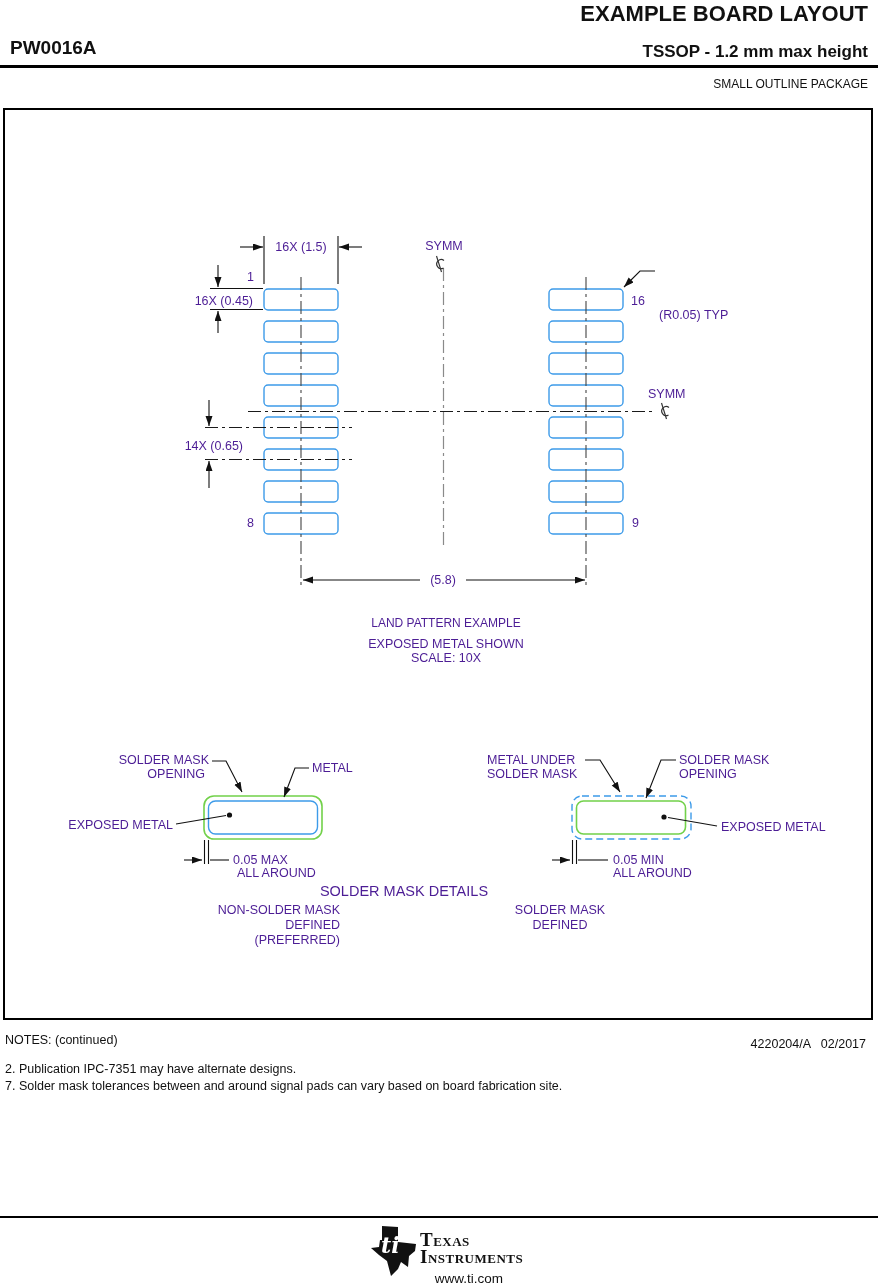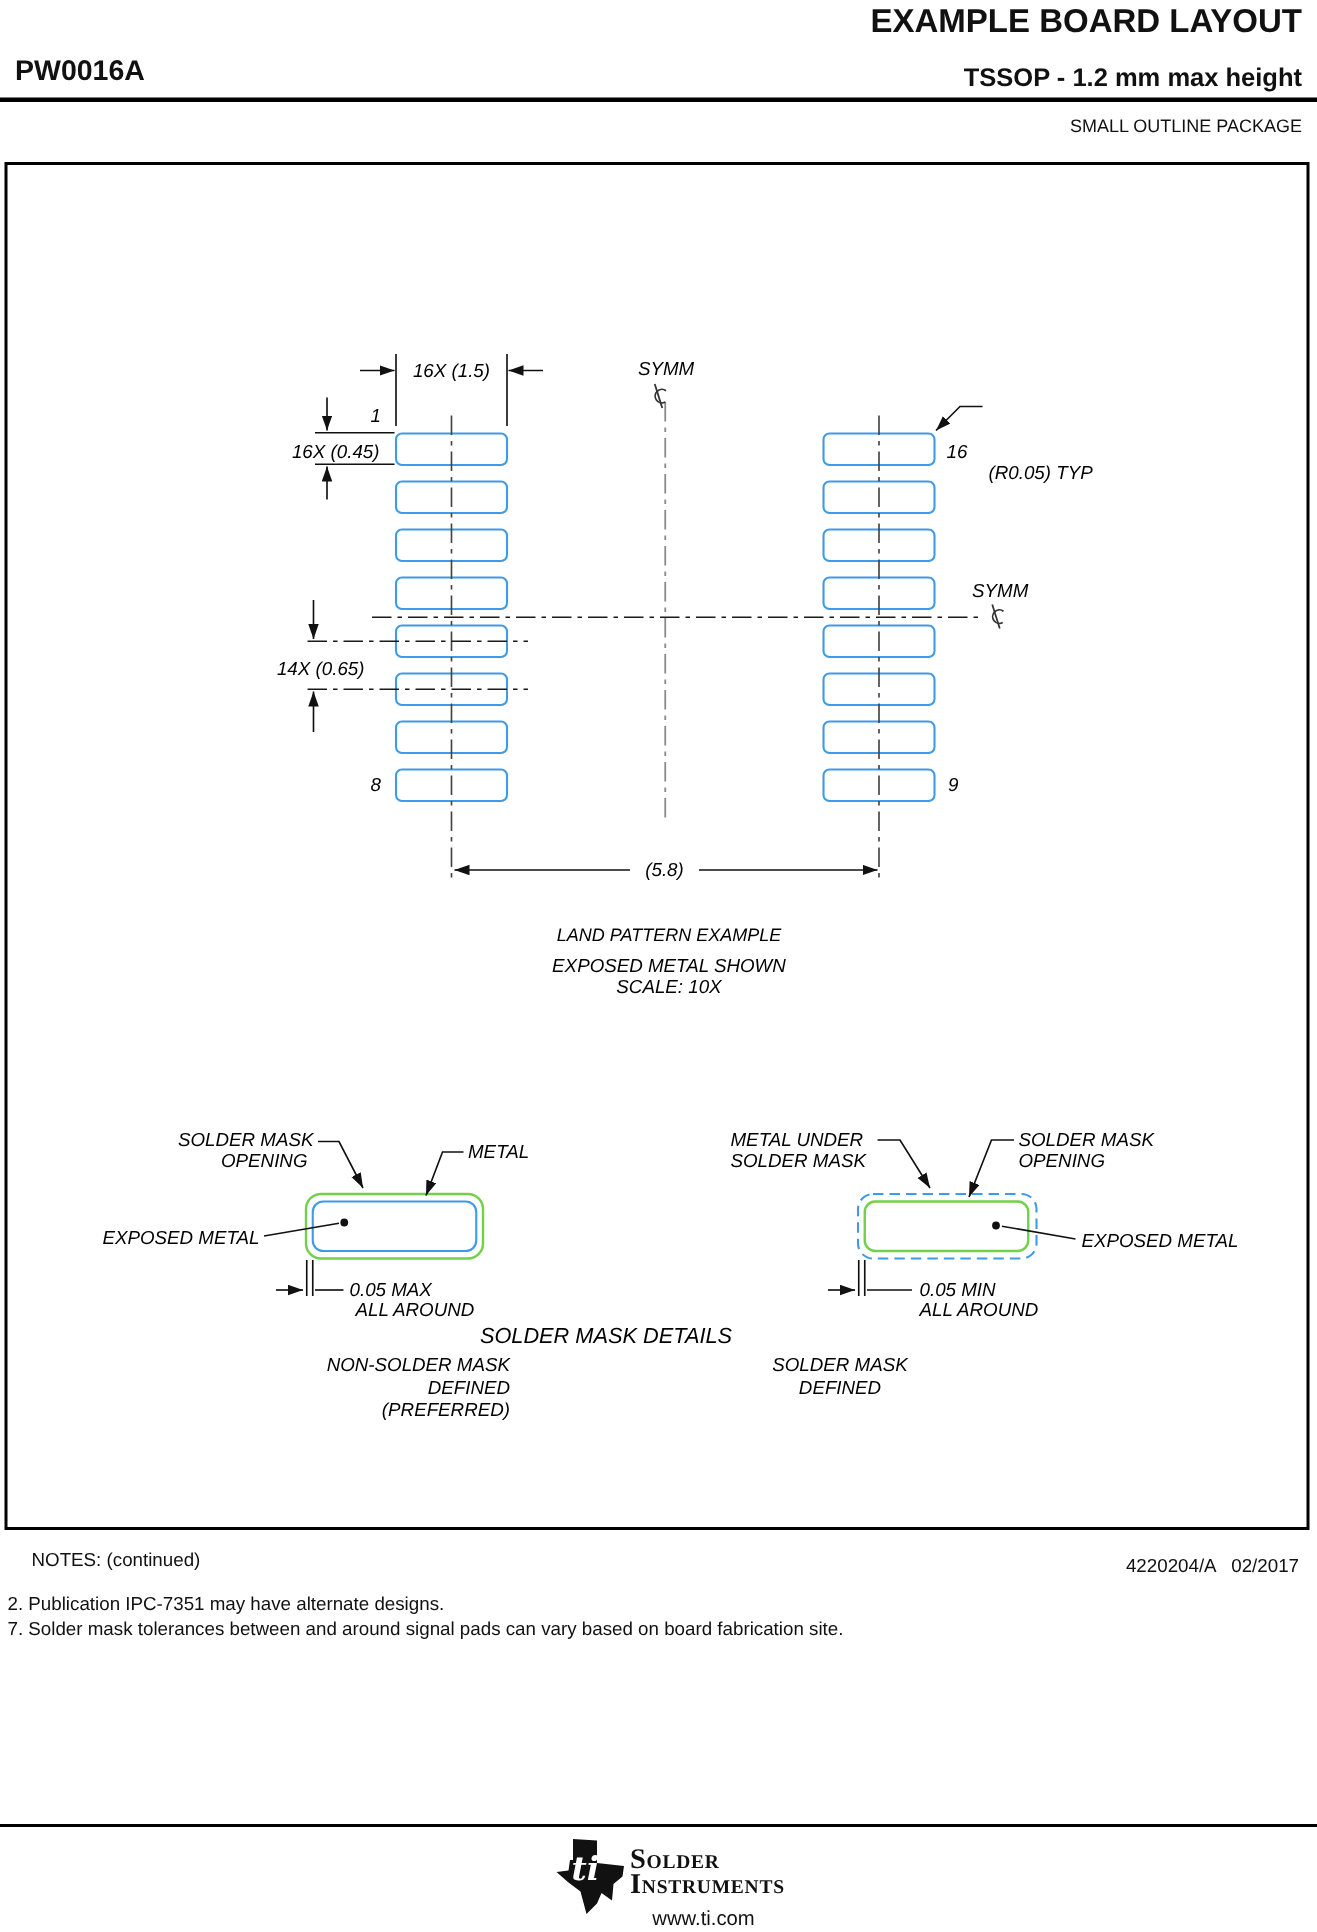--- a/index.html
+++ b/index.html
@@ -1,27 +1,27 @@
 <!DOCTYPE html>
 <html><head>
 <meta charset="utf-8">
 <style>
   html,body{margin:0;padding:0;background:#fff;}
   body{width:878px;height:1288px;position:relative;font-family:"Liberation Sans",sans-serif;color:#111;}
-  .lbl{position:absolute;font-size:12.5px;line-height:14px;color:#000000;white-space:nowrap;font-style:italic;}
+  .lbl{position:absolute;font-size:12.5px;line-height:14px;color:#4c1d95;white-space:nowrap;}
   .lbl.center{text-align:center;white-space:normal;}
   .lbl.right{text-align:right;}
   .hdr-title{position:absolute;top:1px;right:10px;font-size:22px;font-weight:bold;}
   .hdr-code{position:absolute;top:37px;left:10px;font-size:19px;font-weight:bold;}
   .hdr-desc{position:absolute;top:42px;right:10px;font-size:17px;font-weight:bold;}
   .hdr-rule{position:absolute;top:65px;left:0;width:878px;height:3px;background:#000;}
   .hdr-family{position:absolute;top:77px;right:10px;font-size:12px;}
   .sheet-border{position:absolute;left:3px;top:108px;width:866px;height:908px;border:2px solid #000;}
   .docnum{position:absolute;top:1001px;right:12px;font-size:12.5px;white-space:pre;margin-top:36px;}
-  .notes{position:absolute;left:21px;top:1033px;font-size:12.5px;line-height:15px;}
+  .notes{position:absolute;left:5px;top:1033px;font-size:12.5px;line-height:15px;}
   .note-item{position:absolute;left:5px;font-size:12.5px;}
   .ftr-rule{position:absolute;top:1216px;left:0;width:878px;height:2px;background:#000;}
   .brand{position:absolute;left:420px;font-family:"Liberation Serif",serif;font-weight:bold;font-variant:small-caps;font-size:19px;line-height:17px;letter-spacing:0.5px;}
   .brand-url{position:absolute;left:404px;top:1271px;width:130px;text-align:center;font-size:13.5px;}
   .title-main{font-size:12px;}
   svg{position:absolute;left:0;top:0;}
 </style>
 </head>
 <body>
 
@@ -178,15 +178,15 @@
 </div>
 
 <div class="lbl center" style="left:304px;top:884px;width:200px;font-size:14.5px;">SOLDER MASK DETAILS</div>
 
 <div class="docnum">4220204/A   02/2017</div>
 <div class="notes">NOTES: (continued)</div>
 <div class="note-item" style="top:1062px;">2. Publication IPC-7351 may have alternate designs.</div>
 <div class="note-item" style="top:1079px;">7. Solder mask tolerances between and around signal pads can vary based on board fabrication site.</div>
 
 <div class="ftr-rule"></div>
-<div class="brand" style="top:1231px;">Solder</div>
+<div class="brand" style="top:1231px;">Texas</div>
 <div class="brand" style="top:1248px;">Instruments</div>
 <div class="brand-url">www.ti.com</div>
 
 </body></html>

